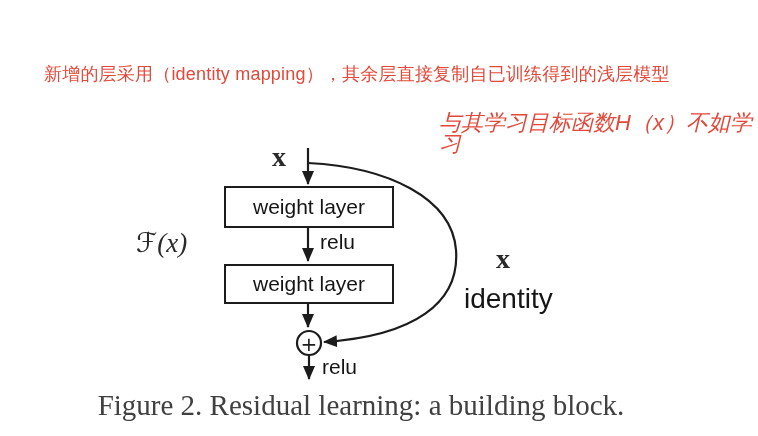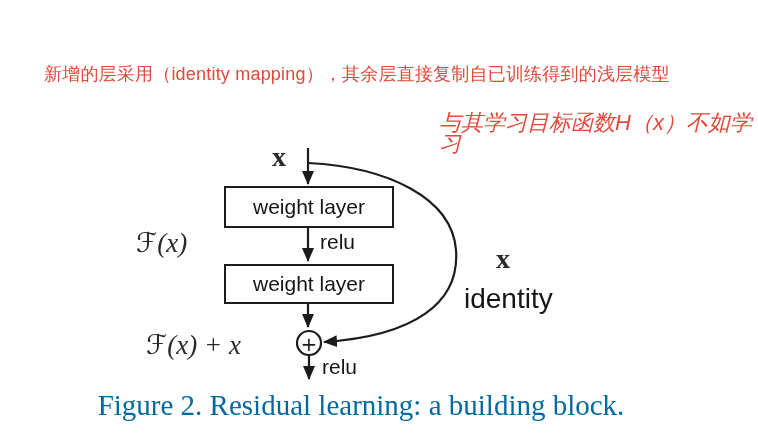--- a/index.html
+++ b/index.html
@@ -79,21 +79,21 @@
   .label-identity { left: 464px; top: 283px; font-size: 28px; }
   .label-relu-out { left: 322px; top: 355px; }
 
   .caption {
     left: 0;
     top: 389px;
     width: 722px;
     text-align: center;
     font-family: "Liberation Serif", "DejaVu Serif", serif;
     font-size: 29px;
-    color: #0369a1;
+    color: #404040;
     white-space: nowrap;
   }
 </style>
 </head>
 <body>
 
 <div class="screen">
 
   <div class="abs red-note note-top">新增的层采用（identity mapping），其余层直接复制自已训练得到的浅层模型</div>
 
@@ -129,21 +129,20 @@
   <div class="abs bold-x label-x-top">x</div>
 
   <div class="abs sans-label box-label-1">weight layer</div>
 
   <div class="abs sans-label label-relu-mid">relu</div>
 
   <div class="abs sans-label box-label-2">weight layer</div>
 
   <div class="abs math-label label-fx">ℱ(x)</div>
 
-  <div class="abs math-label label-fx-plus">ℱ(x) + x</div>
 
   <div class="abs bold-x label-x-right">x</div>
 
   <div class="abs sans-label label-identity">identity</div>
 
   <div class="abs sans-label label-relu-out">relu</div>
 
   <div class="abs caption">Figure 2. Residual learning: a building block.</div>
 
 </div>

